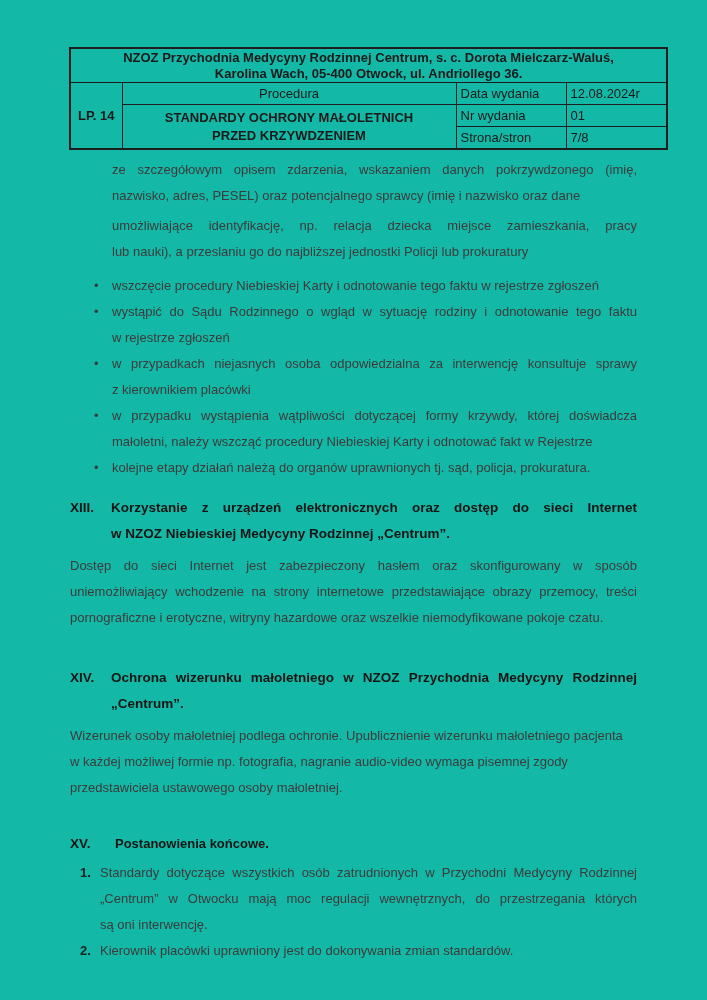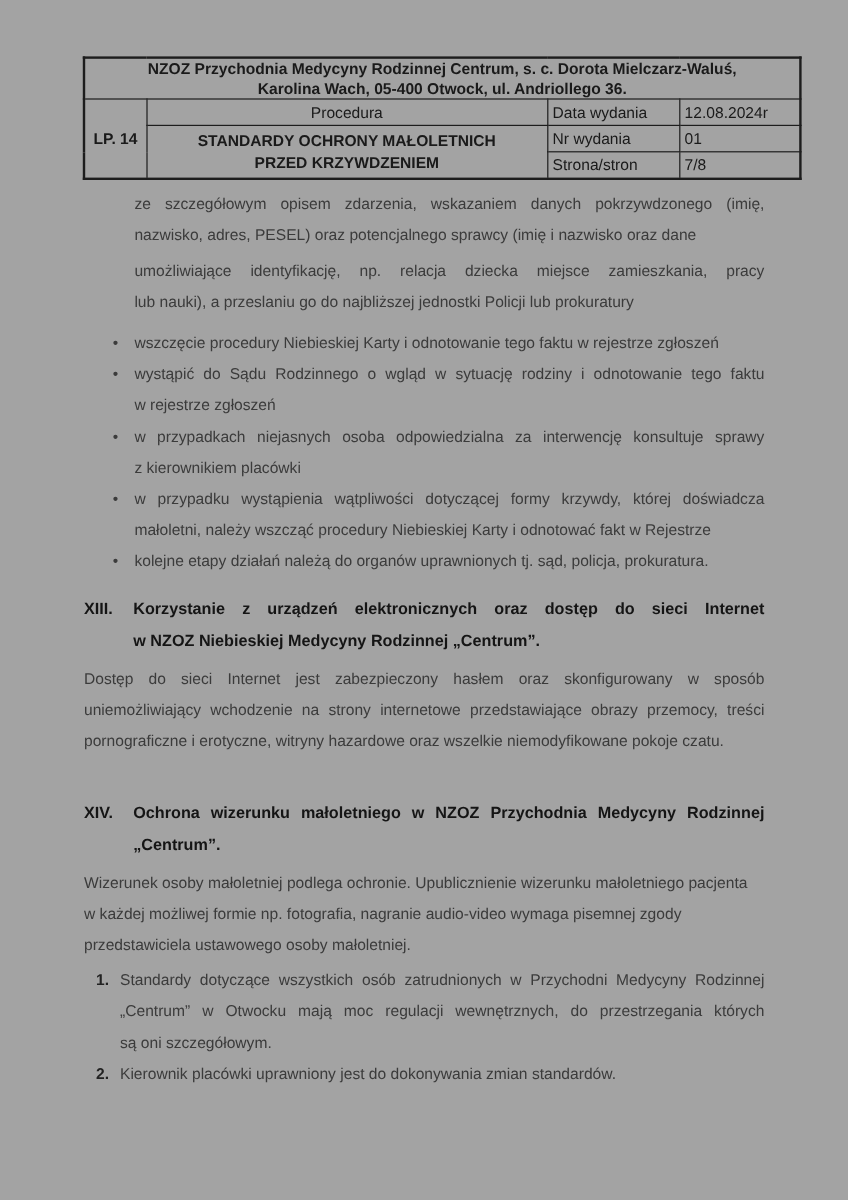--- a/index.html
+++ b/index.html
@@ -6,21 +6,21 @@
   body {
     width: 707px; height: 1000px;
     background: #ffffff;
     overflow: hidden;
     font-family: "Liberation Sans", sans-serif;
     -webkit-font-smoothing: antialiased;
   }
   .page {
     position: relative;
     width: 707px; height: 1000px;
-    background: #a3a3a3;
+    background: #14b8a6;
     overflow: hidden;
   }
 
   
   table.doc-table {
     border-collapse: collapse;
     table-layout: fixed;
     margin: 47px 0 0 69px;
     width: 597px;
     border: 2px solid #1d1d1d;
@@ -178,27 +178,31 @@
           <div class="ln">Ochrona wizerunku małoletniego w NZOZ Przychodnia Medycyny Rodzinnej</div>
           <div class="ln">„Centrum”.</div>
         </div>
     </div>
     <div class="sec-para noj">
         <div class="ln">Wizerunek osoby małoletniej podlega ochronie. Upublicznienie wizerunku małoletniego pacjenta</div>
         <div class="ln">w każdej możliwej formie np. fotografia, nagranie audio-video wymaga pisemnej zgody</div>
         <div class="ln">przedstawiciela ustawowego osoby małoletniej.</div>
       </div>
 
+    <div class="section sec-final">
+      <span class="sec-num">XV.</span>
+      <div class="sec-title">Postanowienia końcowe.</div>
+    </div>
     <div class="num-list">
       <div class="num-item">
         <span class="item-num">1.</span>
         <div>
             <div class="ln">Standardy dotyczące wszystkich osób zatrudnionych w Przychodni Medycyny Rodzinnej</div>
             <div class="ln">„Centrum” w Otwocku mają moc regulacji wewnętrznych, do przestrzegania których</div>
-            <div class="ln">są oni szczegółowym.</div>
+            <div class="ln">są oni interwencję.</div>
           </div>
       </div>
       <div class="num-item">
         <span class="item-num">2.</span>
         <div>
             <div class="ln">Kierownik placówki uprawniony jest do dokonywania zmian standardów.</div>
           </div>
       </div>
     </div>
 

